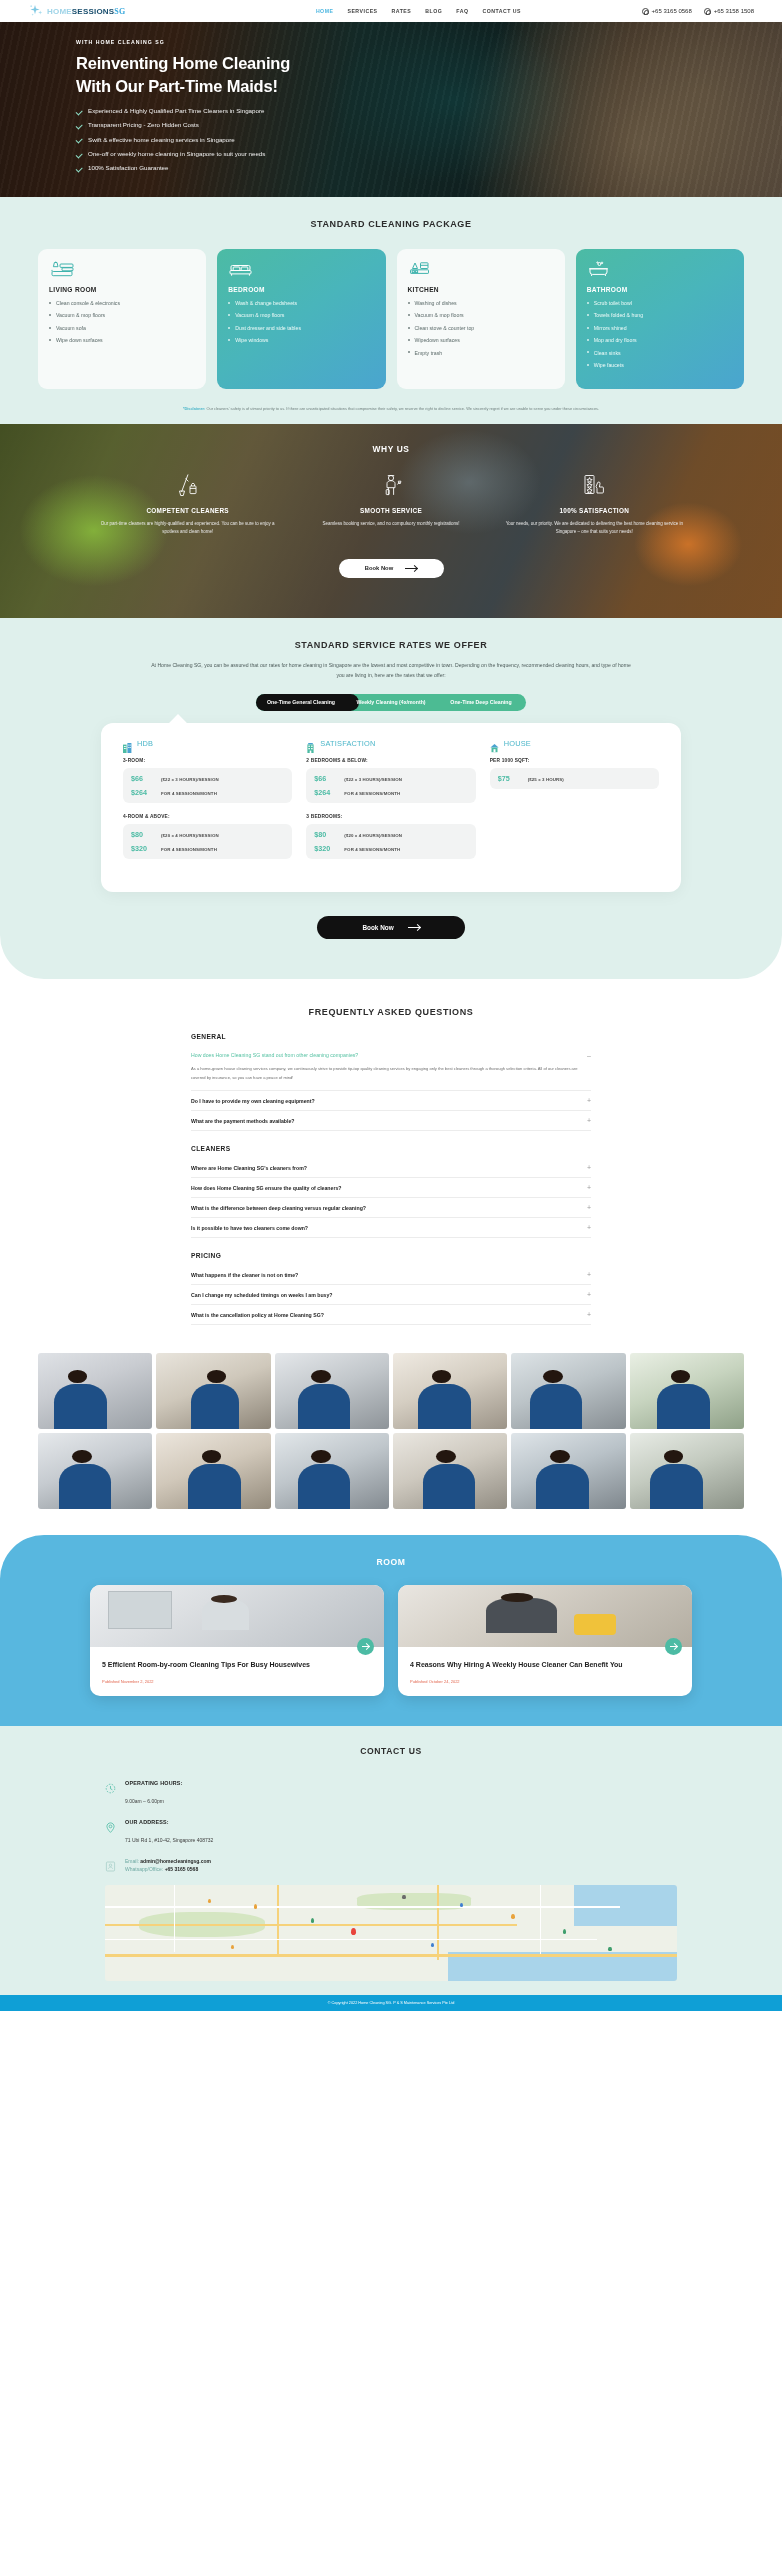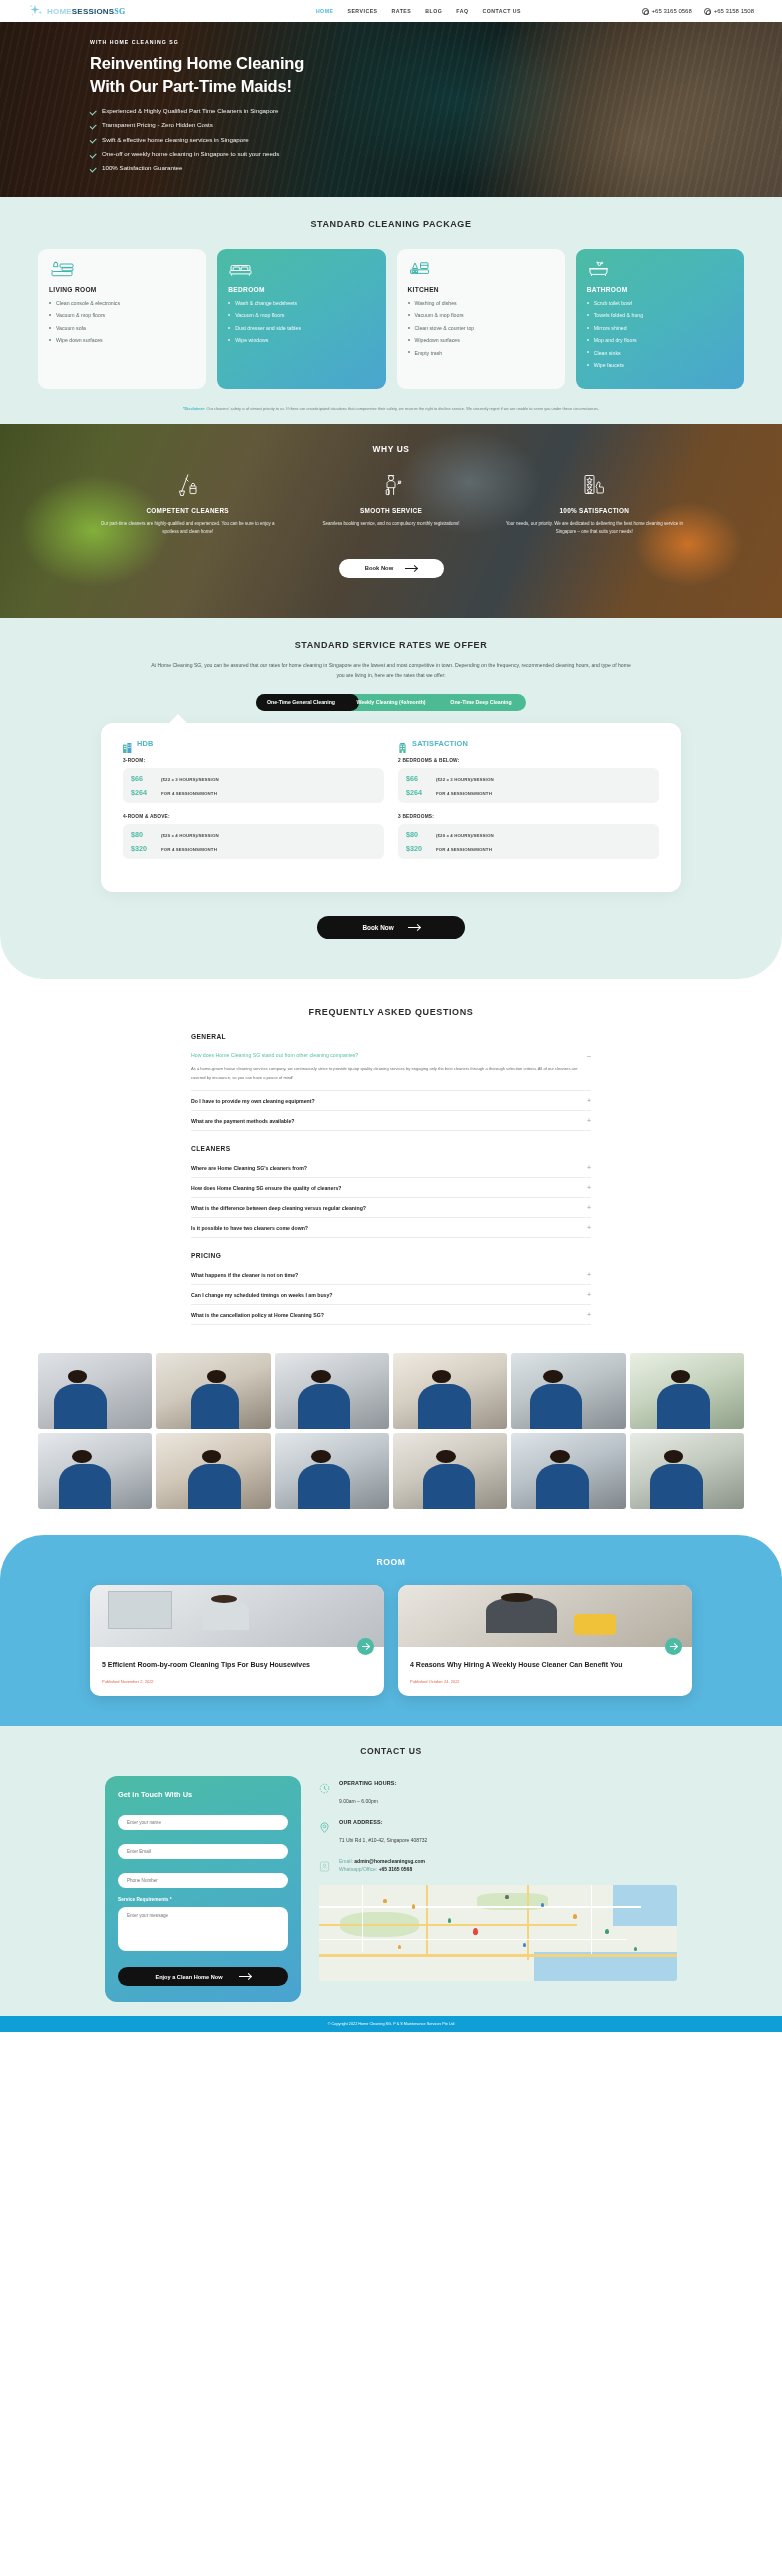--- a/index.html
+++ b/index.html
@@ -63,21 +63,21 @@
   .pc-btn {
     position:absolute; left: 11px; right: 11px; bottom: -9px; height: 17px; border-radius: 10px;
     background: #fff; color:#1d1d1d; display:flex; align-items:center; justify-content:center; gap: 10px;
     font-size: 5.6px; font-weight: 700; cursor:pointer; border:none;
   }
   .arrow-r { width: 12px; height: 1px; background:#1d1d1d; position: relative; }
   .arrow-r:after{content:"";position:absolute;right:0;top:-2px;width:4px;height:4px;border-top:1px solid #1d1d1d;border-right:1px solid #1d1d1d;transform:rotate(45deg);}
   .arrow-r.light{background:#fff;}
   .arrow-r.light:after{border-color:#fff;}
 
-  .hero-right { margin-left: 60px; color: #fff; }
+  .hero-right { margin-left: 46px; color: #fff; }
   .hero-eyebrow { font-size: 5.2px; font-weight: 700; letter-spacing: 1px; margin-bottom: 7px; }
   .hero-h1 { font-size: 16.5px; font-weight: 700; line-height: 1.36; letter-spacing: -.2px; }
   .hero-list { list-style: none; margin-top: 11px; }
   .hero-list li { font-size: 6.2px; line-height: 1.1; margin-bottom: 7.5px; display: flex; align-items: center; gap: 6px; color: #f2f2f2; }
   .tick { width: 6px; height: 6px; position: relative; flex: 0 0 auto; }
   .tick:after{content:"";position:absolute;left:0;top:1px;width:5px;height:2.6px;border-left:.9px solid #8fe0c8;border-bottom:.9px solid #8fe0c8;transform:rotate(-45deg);}
 
   
   .pkg { background:#dff0ec; padding: 22px 0 10px; position: relative; }
   .sec-title { text-align:center; font-size: 9px; font-weight: 600; letter-spacing: .6px; color:#2c2c2c; }
@@ -142,21 +142,21 @@
     margin: 12px auto 0; width: 580px; background:#fff; border-radius: 12px; padding: 16px 22px 22px;
     position:relative; box-shadow: 0 3px 16px rgba(0,0,0,.05);
   }
   .rate-panel:before{
     content:""; position:absolute; top:-6px; left: 70px; width:14px; height:14px; background:#fff; transform:rotate(45deg);
   }
   .rate-cols { display:flex; gap: 14px; position:relative; z-index:2; }
   .rate-col { flex:1; }
   .rate-head { display:flex; align-items:center; gap:5px; margin-bottom: 9px; }
   .rate-head .rh-ico { width:9px; height:10px; }
-  .rate-head .rh-label { font-size:7.4px; font-weight:700; color:#4cb6c9; letter-spacing:.2px; }
+  .rate-head .rh-label { font-size:7.4px; font-weight:400; color:#4cb6c9; letter-spacing:.2px; }
   .rate-sub { font-size:4.8px; font-weight:700; color:#2f2f2f; letter-spacing:.2px; margin-bottom: 5px; }
   .rate-box { background:#f2f3f3; border-radius:6px; padding: 6px 8px; margin-bottom: 11px; }
   .rate-row { display:flex; align-items:baseline; gap:8px; margin-bottom:5px; }
   .rate-row:last-child{margin-bottom:0;}
   .rate-amt { font-size:7.2px; font-weight:600; color:#4cbba4; min-width: 22px; }
   .rate-desc { font-size:4.4px; font-weight:700; color:#4a4a4a; letter-spacing:.1px; }
   .rates-cta {
     display:flex; align-items:center; justify-content:center; gap:14px; margin: 24px auto 0;
     width: 148px; height: 23px; border-radius:12px; background:#111; color:#fff; border:none;
     font-size:6.4px; font-weight:700; cursor:pointer;
@@ -550,20 +550,39 @@
                 <span class="rate-amt">$80</span>
                 <span class="rate-desc">($20 x 4 HOURS)/SESSION</span>
               </div>
             <div class="rate-row">
                 <span class="rate-amt">$320</span>
                 <span class="rate-desc">FOR 4 SESSIONS/MONTH</span>
               </div>
           </div>
         </div>
 
+        <div class="rate-col">
+          <div class="rate-head">
+            <span class="rh-ico">
+              <svg width="9" height="10" viewBox="0 0 9 10">
+                  <path d="M4.5 1 L8.6 4.6 H.4 Z" fill="#4aa3d1"></path>
+                  <rect x="1.5" y="4.6" width="6" height="4.6" fill="#4cbba4"></rect>
+                  <rect x="3.5" y="6.2" width="2" height="3" fill="#fff"></rect>
+                </svg>
+            </span>
+            <span class="rh-label">HOUSE</span>
+          </div>
+          <div class="rate-sub">PER 1000 SQFT:</div>
+          <div class="rate-box">
+            <div class="rate-row">
+                <span class="rate-amt">$75</span>
+                <span class="rate-desc">($25 x 3 HOURS)</span>
+              </div>
+          </div>
+        </div>
 
       </div>
     </div>
 
     <button class="rates-cta">
       <span>Book Now</span>
       <span class="arrow-r light"></span>
     </button>
   </div>
 
@@ -740,32 +759,20 @@
         </div>
       </div>
 
     </div>
   </div>
 
   <div class="contact">
     <div class="contact-title">CONTACT US</div>
     <div class="contact-grid">
 
-      <div class="form-card">
-        <div class="form-h">Get in Touch With Us</div>
-        <input class="form-input" placeholder="Enter your name" style="">
-        <input class="form-input" placeholder="Enter Email" style="">
-        <input class="form-input" placeholder="Phone Number" style="">
-        <label class="form-label">Service Requirements *</label>
-        <textarea class="form-textarea" placeholder="Enter your message" style=""></textarea>
-        <button class="form-btn">
-          <span>Enjoy a Clean Home Now</span>
-          <span class="arrow-r light"></span>
-        </button>
-      </div>
 
       <div class="info-col">
 
         <div class="info-row">
           <span class="info-ico">
             <svg width="11" height="11" viewBox="0 0 11 11" fill="none" stroke="#4cbba4" stroke-width=".8" stroke-dasharray="1.6 1.4">
                 <circle cx="5.5" cy="5.5" r="4.3"></circle>
                 <path d="M5.5 3v2.7l1.9 1.1" stroke-dasharray="0"></path>
               </svg>
           </span>

